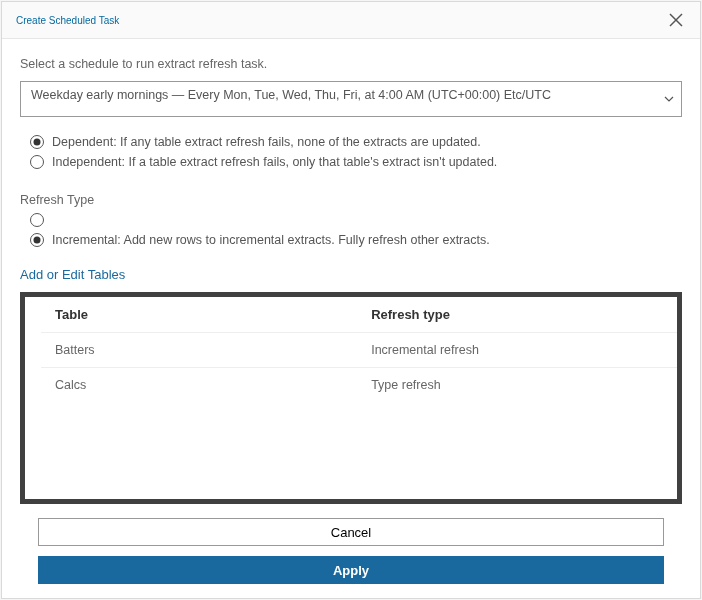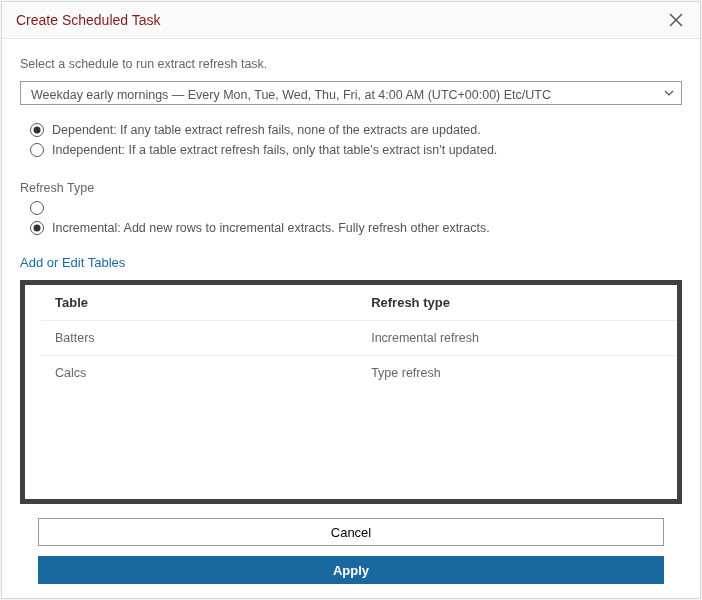--- a/index.html
+++ b/index.html
@@ -6,28 +6,28 @@
   html, body { width: 702px; height: 600px; font-family: Arial, Helvetica, sans-serif; }
   body { background: #f5f5f5; }
   .dialog {
     width: 700px; height: 598px; margin: 1px; background: #fff;
     border: 1px solid #d9d9d9; position: relative; display: flex; flex-direction: column;
   }
   .header {
     display: flex; align-items: center; justify-content: space-between;
     padding: 8px 14px; border-bottom: 1px solid #e6e6e6; background: #fafafa;
   }
-  .header-title { font-size: 14px; color: #7f1d1d; font-weight: 400; }
+  .header-title { font-size: 10px; color: #0369a1; font-weight: 400; }
   .close-btn { width: 20px; height: 20px; cursor: pointer; display: flex; align-items: center; justify-content: center; }
   .close-btn svg { stroke: #555; }
   .body { padding: 18px 18px 0 18px; flex: 1; display: flex; flex-direction: column; }
   .instruction { font-size: 12.5px; color: #666; margin-bottom: 10px; }
   .select-wrap { position: relative; margin-bottom: 18px; }
   .select {
-    width: 100%; height: 24px; border: 1px solid #999; background: #fff;
+    width: 100%; height: 36px; border: 1px solid #999; background: #fff;
     font-size: 12.5px; color: #555; padding: 0 28px 0 10px; line-height: 26px;
     cursor: pointer; overflow: hidden; text-overflow: ellipsis; white-space: nowrap;
   }
   .select-caret {
     position: absolute; right: 8px; top: 50%; transform: translateY(-50%);
     pointer-events: none;
   }
   .radio-group { margin-left: 10px; margin-bottom: 18px; }
   .radio-row { display: flex; align-items: center; margin-bottom: 6px; cursor: pointer; }
   .radio {

